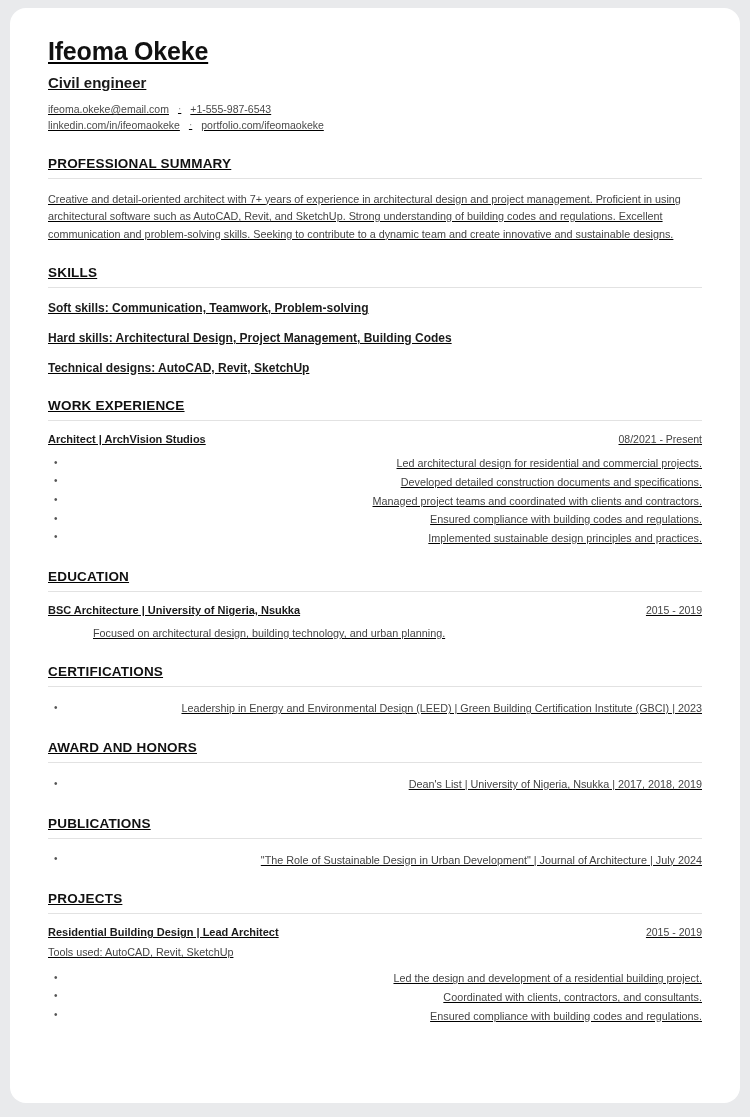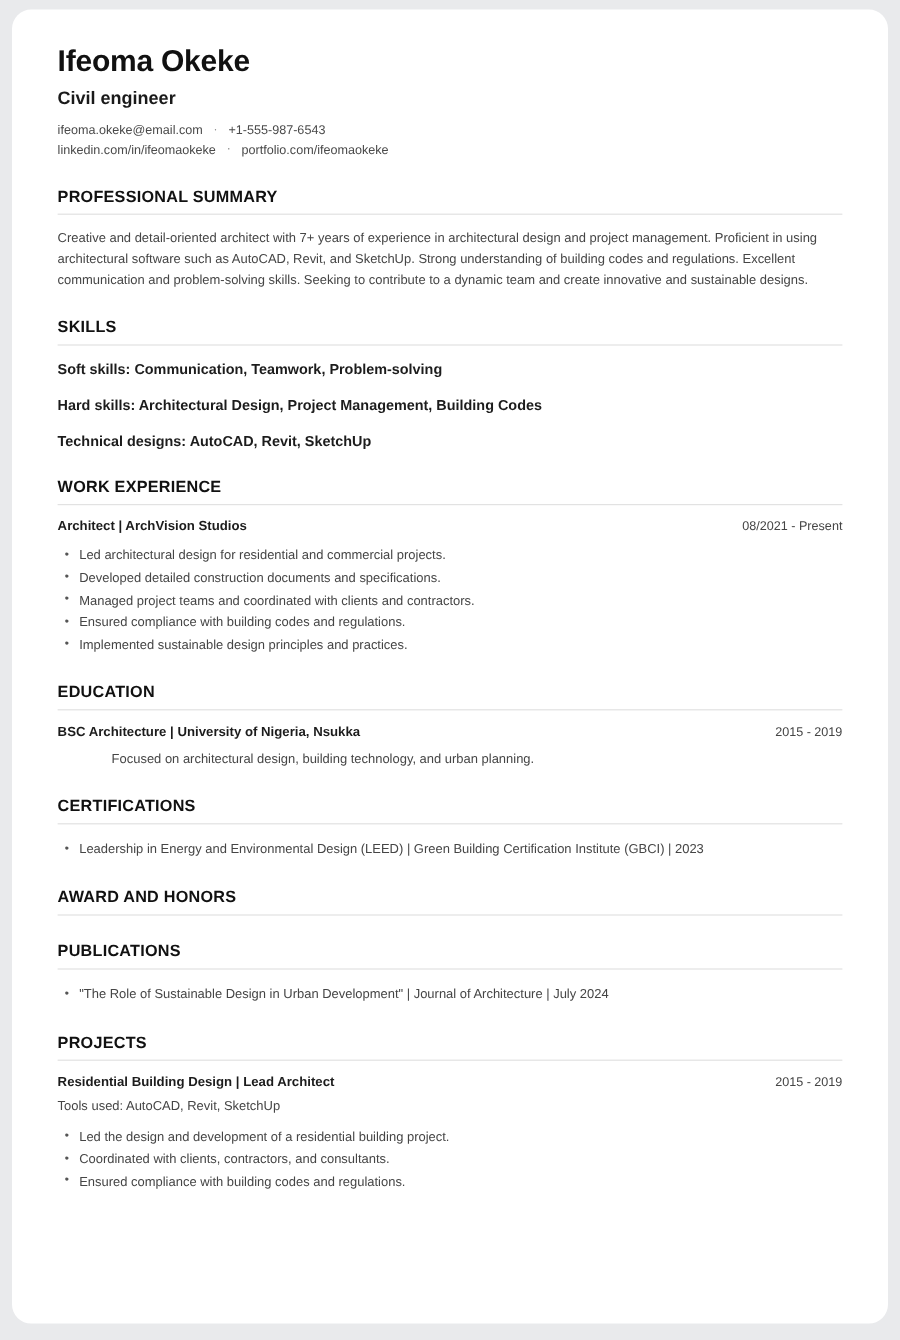--- a/index.html
+++ b/index.html
@@ -16,20 +16,21 @@
   .page {
     position: absolute;
     left: 10px;
     top: 8px;
     width: 730px;
     height: 1095px;
     background: #ffffff;
     border-radius: 16px;
     box-sizing: border-box;
     overflow: hidden;
+    text-decoration: underline;
   }
   .inner {
     padding: 30px 38px 0 38px;
   }
 
   
   .name {
     font-size: 25px;
     font-weight: bold;
     color: #111111;
@@ -113,20 +114,21 @@
     list-style: none;
     margin: 0;
     padding: 0;
   }
   ul.bullets li {
     position: relative;
     font-size: 10.8px;
     color: #454545;
     line-height: 1.72;
     padding-left: 18px;
+    text-align: right;
   }
   ul.bullets li::before {
     content: "\2022";
     position: absolute;
     left: 6px;
     top: -0.5px;
     color: #555555;
     font-size: 10px;
   }
 
@@ -207,20 +209,23 @@
       <div class="section-title">CERTIFICATIONS</div>
       <div class="rule"></div>
       <ul class="bullets">
         <li>Leadership in Energy and Environmental Design (LEED) | Green Building Certification Institute (GBCI) | 2023</li>
       </ul>
     </div>
 
     <div class="section">
       <div class="section-title">AWARD AND HONORS</div>
       <div class="rule"></div>
+      <ul class="bullets">
+        <li>Dean's List | University of Nigeria, Nsukka | 2017, 2018, 2019</li>
+      </ul>
     </div>
 
     <div class="section">
       <div class="section-title">PUBLICATIONS</div>
       <div class="rule"></div>
       <ul class="bullets">
         <li>"The Role of Sustainable Design in Urban Development" | Journal of Architecture | July 2024</li>
       </ul>
     </div>
 

